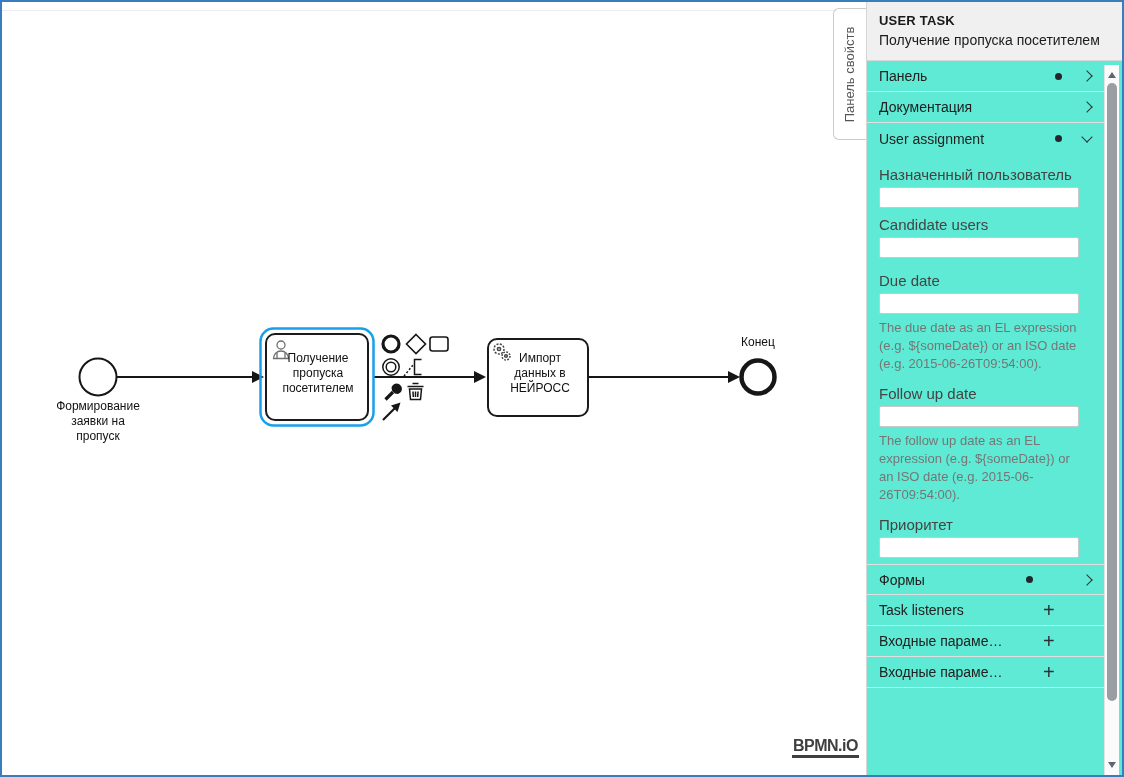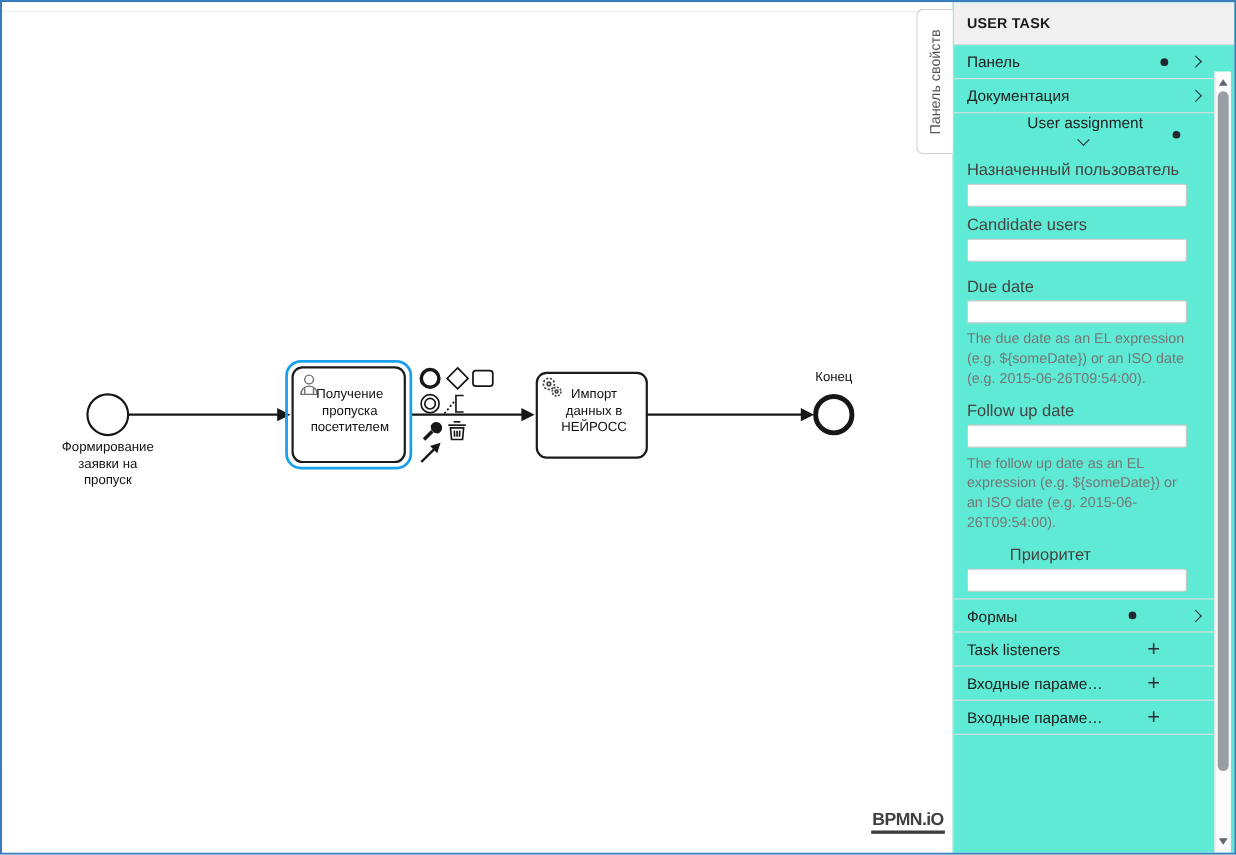--- a/index.html
+++ b/index.html
@@ -156,36 +156,37 @@
     <div class="bpmn-logo">BPMN.iO</div>
   </div>
 
   <div class="props-tab">
     <span>Панель свойств</span>
   </div>
 
   <div class="panel">
     <div class="panel-header">
       <div class="type">USER TASK</div>
+      <div class="name">Получение пропуска посетителем</div>
     </div>
 
     <div class="panel-body">
 
       <div class="grp">
         <span class="lbl">Панель</span>
         <span class="dot"></span>
         <span class="chev right after-dot"></span>
       </div>
 
       <div class="grp">
         <span class="lbl">Документация</span>
         <span class="chev right"></span>
       </div>
 
-      <div class="grp" style="border-bottom:none;flex-direction:column;">
+      <div class="grp" style="border-bottom:none;">
         <span class="lbl">User assignment</span>
         <span class="dot"></span>
         <span class="chev down"></span>
       </div>
 
       <div class="fields">
         <div class="fld-label">Назначенный пользователь</div>
         <input class="fld-input" value="" style="">
 
 
@@ -193,21 +194,21 @@
         <input class="fld-input gap-after" value="" style="">
 
         <div class="fld-label">Due date</div>
         <input class="fld-input" value="" style="">
         <div class="fld-desc">The due date as an EL expression (e.g. ${someDate}) or an ISO date (e.g. 2015-06-26T09:54:00).</div>
 
         <div class="fld-label" style="margin-top:12px;">Follow up date</div>
         <input class="fld-input" value="" style="">
         <div class="fld-desc">The follow up date as an EL expression (e.g. ${someDate}) or an ISO date (e.g. 2015-06-26T09:54:00).</div>
 
-        <div class="fld-label" style="margin-top:12px;margin-left:39px;">Приоритет</div>
+        <div class="fld-label" style="margin-top:12px;">Приоритет</div>
         <input class="fld-input" value="" style="">
       </div>
 
       <div class="grp" style="border-top:1px solid #e0e0e0;gap:29px;">
         <span class="lbl">Формы</span>
         <span class="dot"></span>
         <span class="chev right after-dot"></span>
       </div>
 
       <div class="grp">

